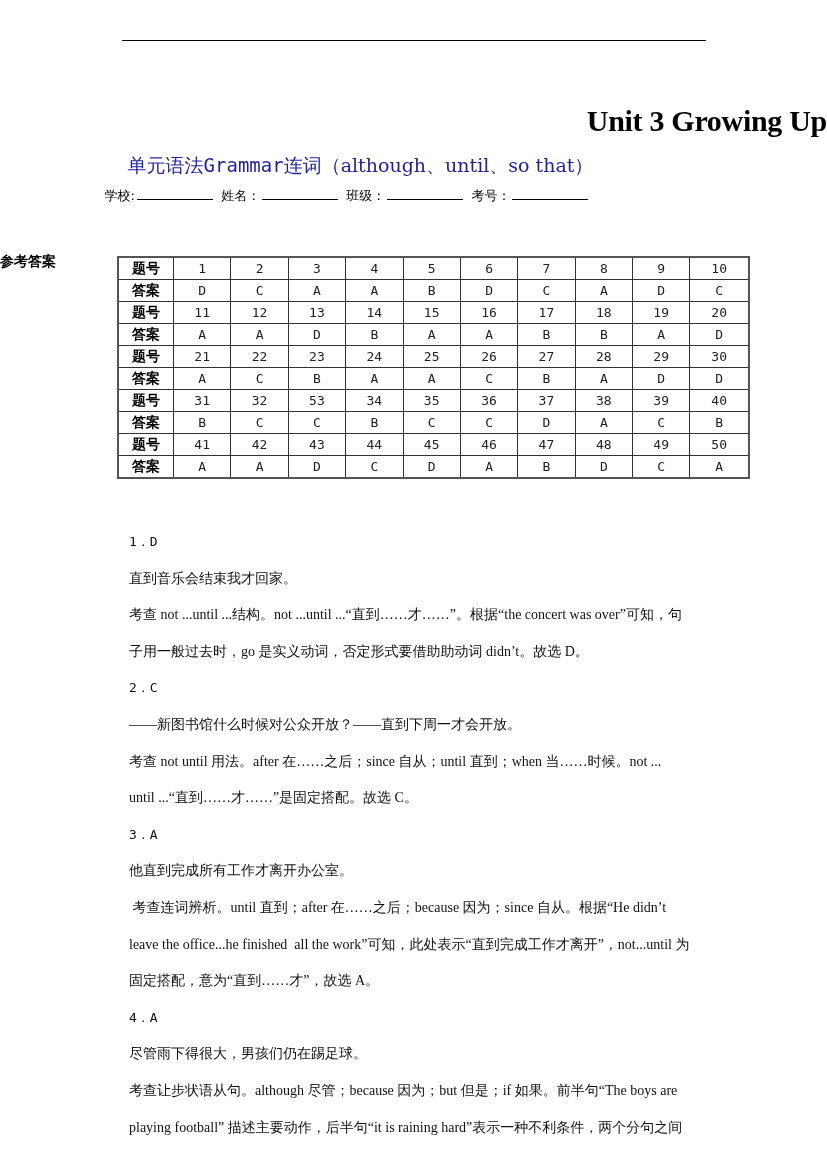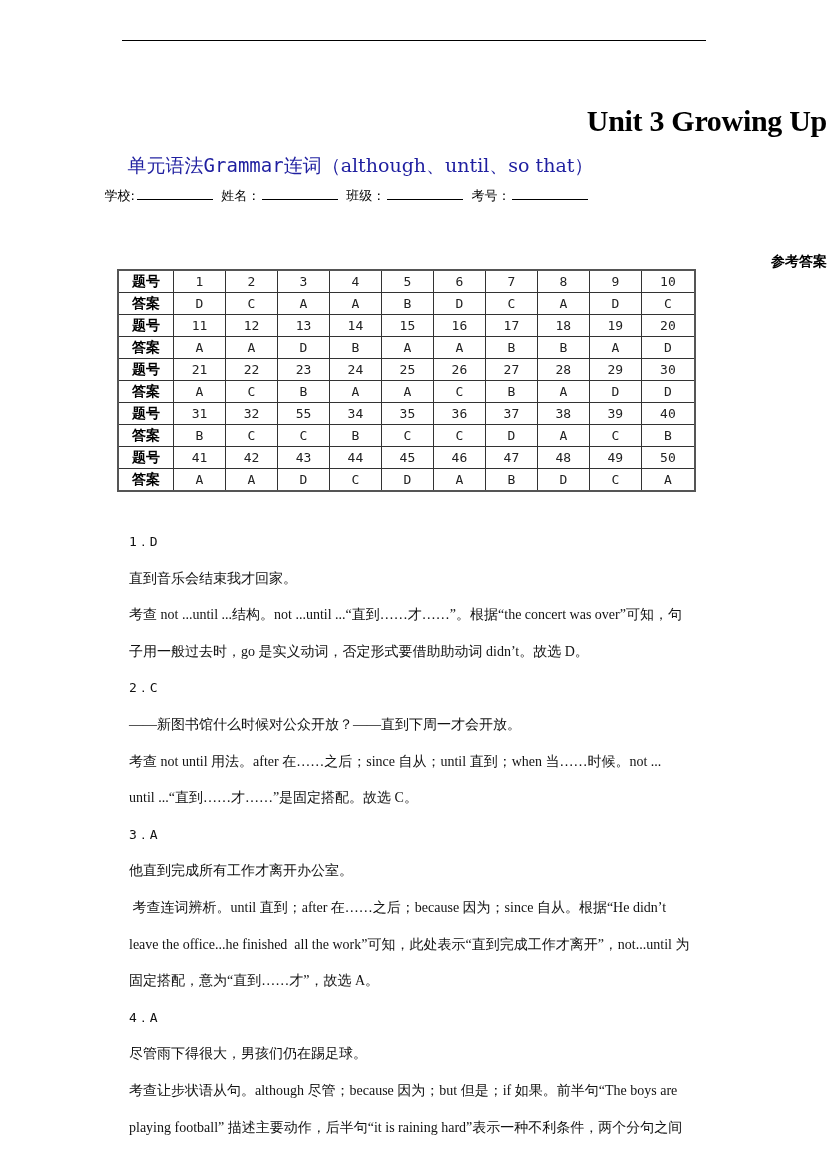--- a/index.html
+++ b/index.html
@@ -3,22 +3,22 @@
 <meta charset="utf-8">
 <style>
   html, body { margin: 0; padding: 0; background: #ffffff; }
   body { width: 827px; height: 1169px; position: relative; overflow: hidden; font-family: "DejaVu Serif", "Liberation Serif", serif; color: #000; }
   .top-rule { position: absolute; left: 122px; top: 40px; width: 584px; height: 0; border-top: 1px solid #000; }
   .title { position: absolute; left: 0; width: 827px; top: 104px; text-align: right; font-family: "Liberation Serif", serif; font-weight: bold; font-size: 30px; letter-spacing: -0.3px; }
   .subtitle { position: absolute; left: 0; width: 721px; top: 153px; text-align: center; color: #1f1fa0; font-family: "DejaVu Sans Mono", "Liberation Mono", monospace; font-size: 19px; white-space: nowrap; }
   .subtitle .cn { font-family: "DejaVu Serif", serif; }
   .info { position: absolute; left: 0; width: 697px; top: 187px; text-align: center; font-size: 13px; font-family: "DejaVu Sans", sans-serif; white-space: nowrap; }
   .info .blank { display: inline-block; width: 76px; border-bottom: 1px solid #000; height: 12px; vertical-align: baseline; margin: 0 4px 0 2px; }
-  .answer-heading { position: absolute; left: 0; width: 827px; top: 253px; text-align: right; font-size: 14px; font-weight: bold; font-family: "DejaVu Sans", sans-serif; }
-  table.answers { position: absolute; left: 117px; top: 269px; width: 579px; border-collapse: collapse; border: 2px solid #555; }
+  .answer-heading { position: absolute; left: 0; width: 827px; top: 253px; text-align: left; font-size: 14px; font-weight: bold; font-family: "DejaVu Sans", sans-serif; }
+  table.answers { position: absolute; left: 117px; top: 256px; width: 633px; border-collapse: collapse; border: 2px solid #555; }
   table.answers td { border: 1px solid #333; height: 21px; padding: 0; text-align: center; font-family: "DejaVu Sans Mono", "Liberation Mono", monospace; font-size: 13px; color: #222; }
   table.answers td.hdr { width: 54px; font-family: "DejaVu Sans", sans-serif; font-weight: bold; font-size: 14px; color: #000; }
   .explain { position: absolute; left: 125px; top: 522px; width: 585px; font-family: "Liberation Serif", serif; font-size: 14px; line-height: 32.6px; color: #111; }
   .explain p { margin: 4px; }
   .explain .num { font-family: "DejaVu Sans Mono", monospace; font-size: 13px; }
 </style>
 </head>
 <body>
 
 <div class="top-rule"></div>
@@ -113,21 +113,21 @@
         <td>C</td>
         <td>B</td>
         <td>A</td>
         <td>D</td>
         <td>D</td>
       </tr>
       <tr>
         <td class="hdr">题号</td>
         <td>31</td>
         <td>32</td>
-        <td>55</td>
+        <td>53</td>
         <td>34</td>
         <td>35</td>
         <td>36</td>
         <td>37</td>
         <td>38</td>
         <td>39</td>
         <td>40</td>
       </tr>
       <tr>
         <td class="hdr">答案</td>

